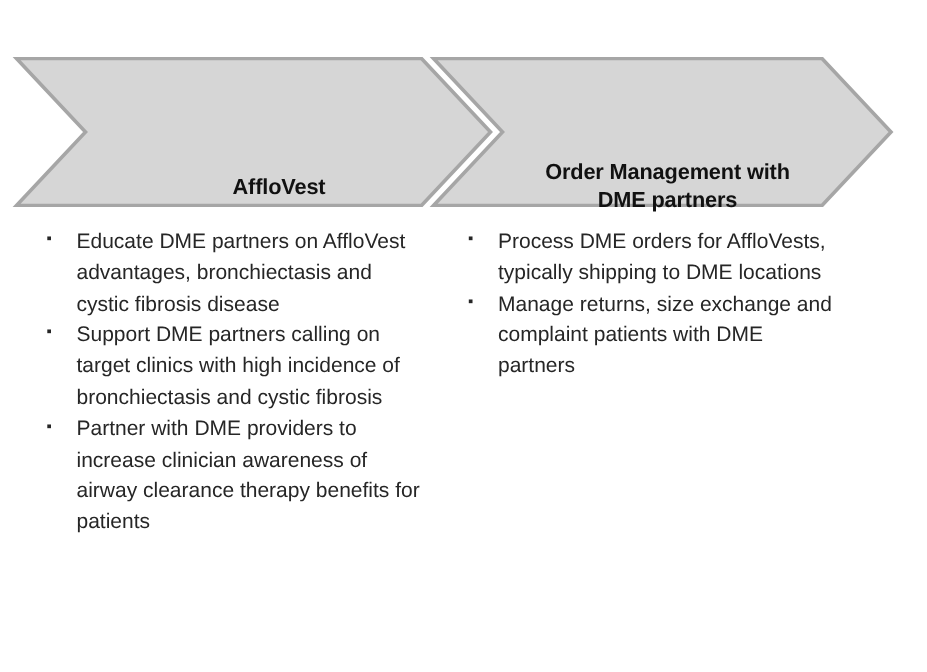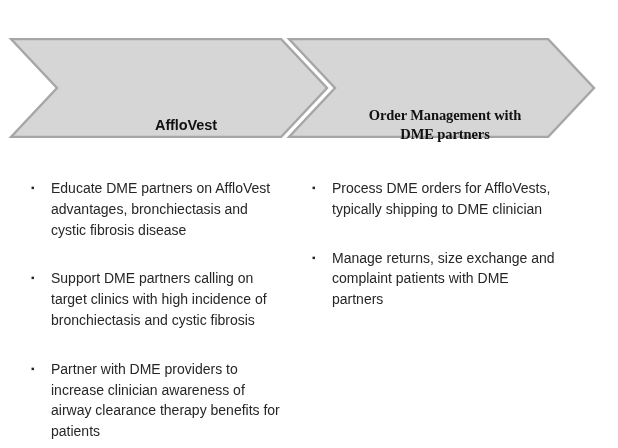--- a/index.html
+++ b/index.html
@@ -47,21 +47,20 @@
   }
   .chevron-title.step-1 {
     left: 78px;
     top: 78px;
     width: 216px;
   }
   .chevron-title.step-2 {
     left: 352px;
     top: 68px;
     width: 186px;
-    font-family: Liberation Serif, serif;
   }
 
   
   .columns {
     position: absolute;
     left: 0;
     top: 150px;
     width: 618px;
     height: 298px;
   }
@@ -94,21 +93,20 @@
   .bullet-marker {
     position: absolute;
     left: 1px;
     top: 0;
     font-size: 10px;
     line-height: 20.8px;
     color: #262626;
   }
   .bullet-text {
     display: block;
-    margin-top: 28px;
   }
 </style>
 </head>
 <body>
 
 <div id="diagram">
 
   <div class="chevron-band">
     <svg class="chevron-svg" width="618" height="100" viewBox="0 0 618 100">
 
@@ -139,21 +137,21 @@
           <span class="bullet-marker">▪</span>
           <span class="bullet-text">Partner with DME providers to increase clinician awareness of airway clearance therapy benefits for patients</span>
         </li>
       </ul>
     </div>
 
     <div class="bullet-col col-2">
       <ul class="bullet-list">
         <li class="bullet-item">
           <span class="bullet-marker">▪</span>
-          <span class="bullet-text">Process DME orders for AffloVests, typically shipping to DME clinician</span>
+          <span class="bullet-text">Process DME orders for AffloVests, typically shipping to DME locations</span>
         </li>
         <li class="bullet-item">
           <span class="bullet-marker">▪</span>
           <span class="bullet-text">Manage returns, size exchange and complaint patients with DME partners</span>
         </li>
       </ul>
     </div>
 
   </div>
 </div>

